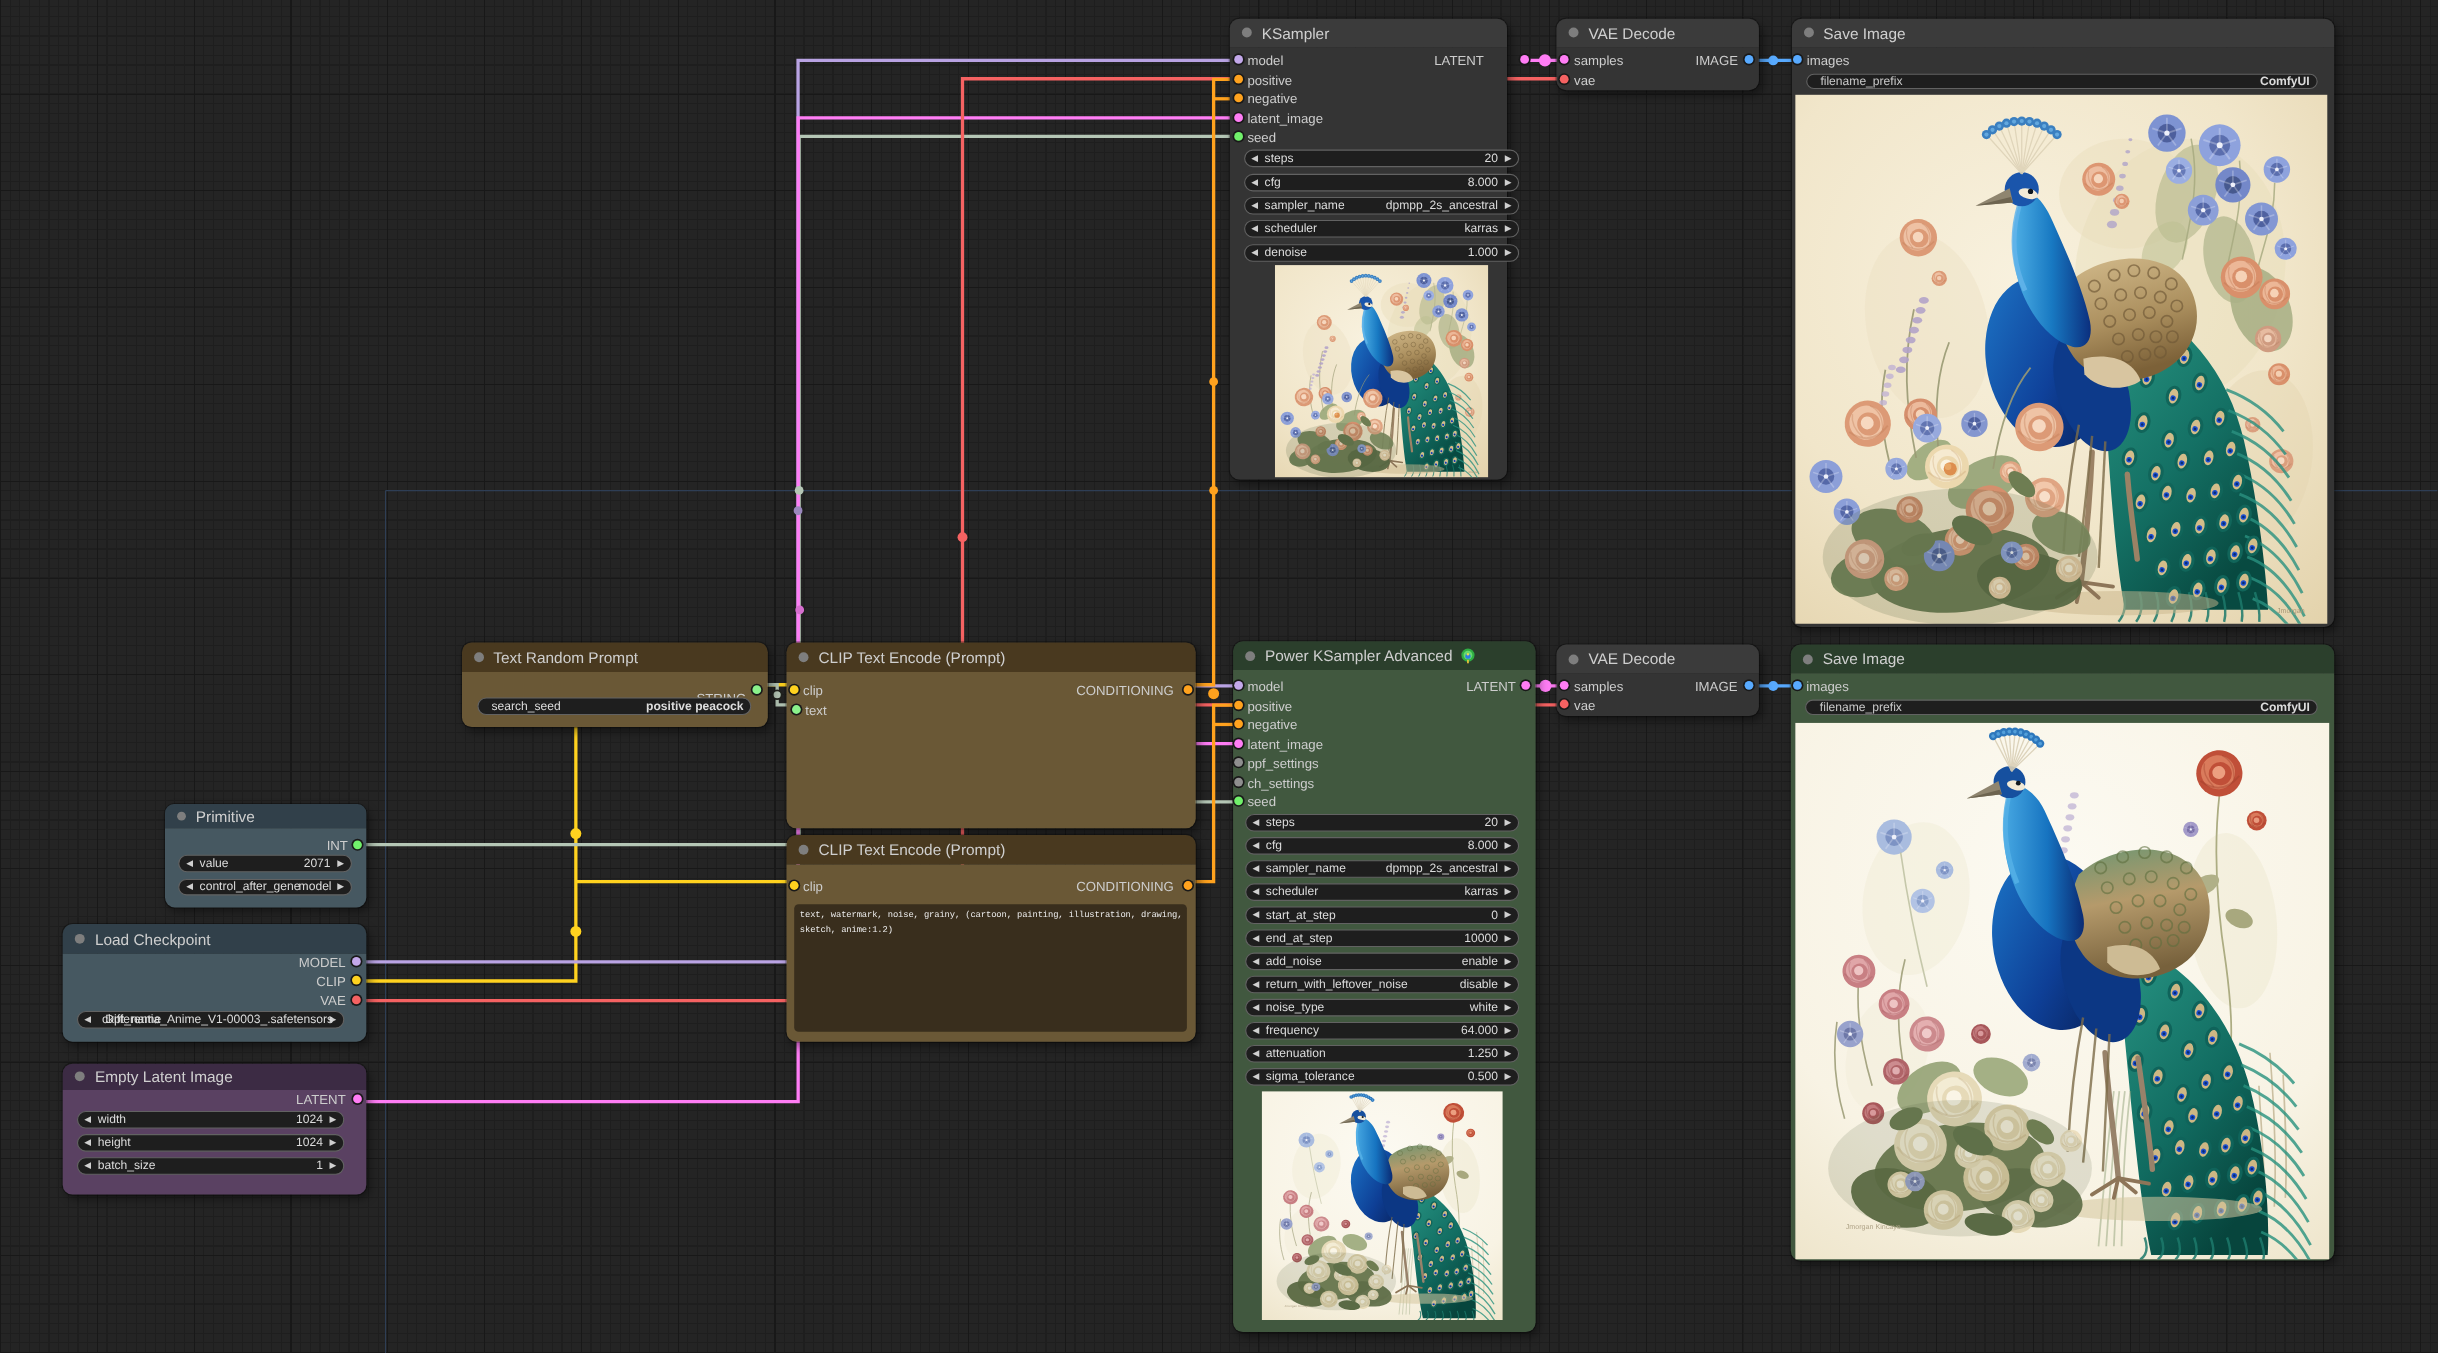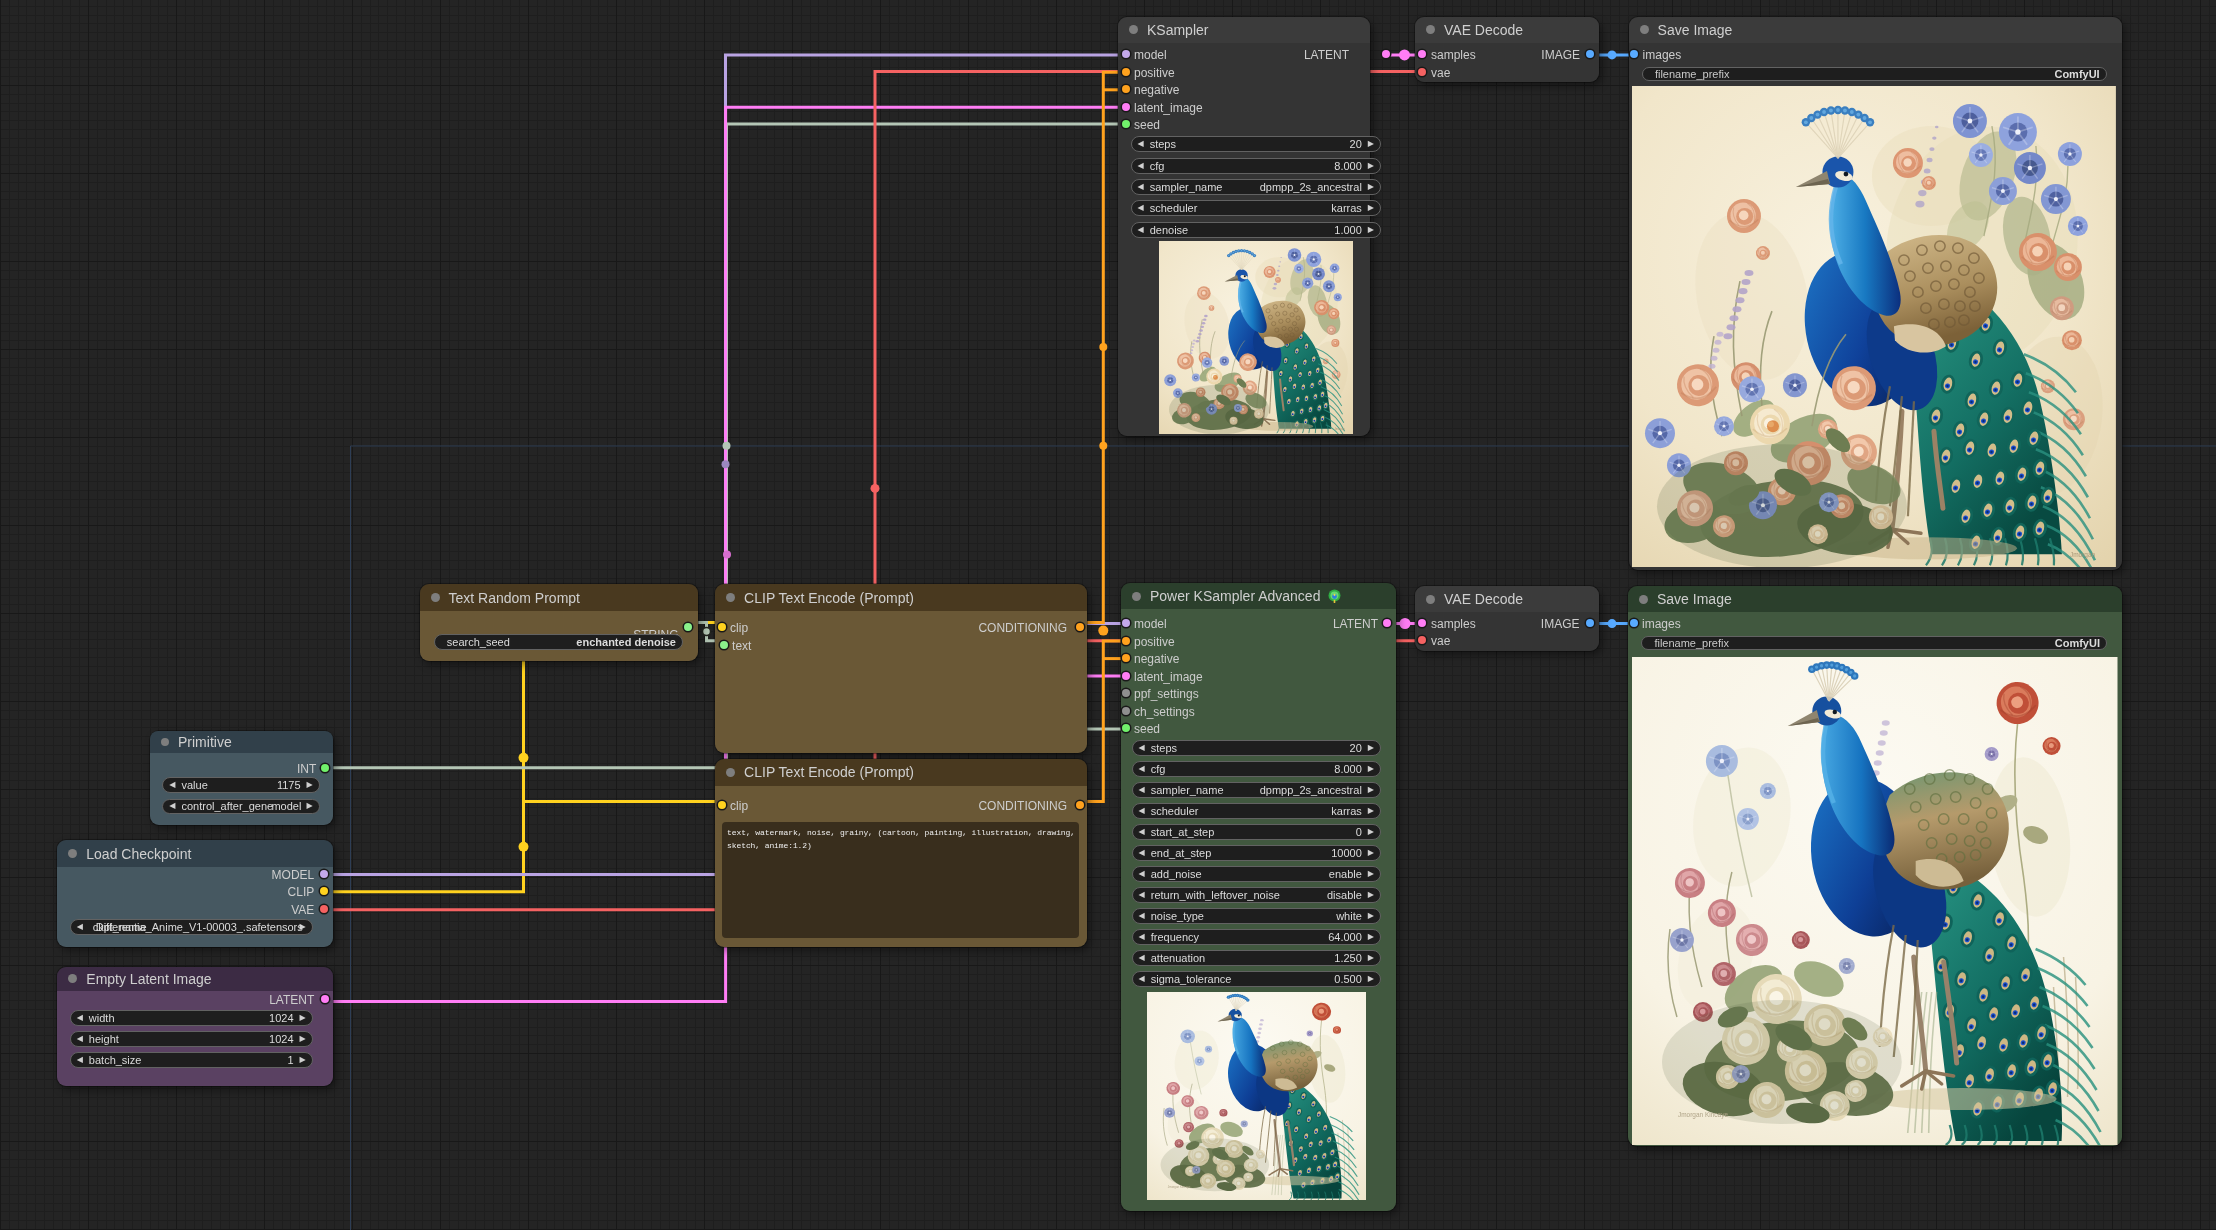--- a/index.html
+++ b/index.html
@@ -1580,21 +1580,21 @@
   </div>
 </div>
 
 <div class="node brown" style="left:419.5px;top:584px;width:278px;">
   <div class="title" style="height:27px;"><span class="tdot"></span>Text Random Prompt</div>
   <div class="body" style="height:49.7px;">
     <span class="port" style="left:264.6px;top:11.5px;background:#8af18b;"></span>
       <span class="slot" style="right:19px;top:17px;">STRING</span>
     <div class="widget" style="left:14.3px;top:22.8px;width:249.2px;height:16.3px;">
         <span class="wl" style="margin-left:12px;">search_seed</span>
-        <span class="wv" style="font-weight:bold;">enchanted denoise</span>
+        <span class="wv" style="font-weight:bold;">positive peacock</span>
       </div>
   </div>
 </div>
 
 <div class="node brown" style="left:715.1px;top:584px;width:372px;">
   <div class="title" style="height:27px;"><span class="tdot"></span>CLIP Text Encode (Prompt)</div>
   <div class="body" style="height:141.7px;">
     <span class="port" style="left:2.5px;top:11.5px;background:#ffd21f;"></span>
       <span class="slot" style="left:15px;top:9.5px;">clip</span>
     <span class="port" style="left:4.5px;top:29.8px;background:#8af18b;"></span>
@@ -2862,21 +2862,21 @@
 </div>
 
 <div class="node slate" style="left:150px;top:731px;width:183.3px;">
   <div class="title" style="height:22.3px;border-radius:8px 8px 0 0;"><span class="tdot" style="width:8px;height:8px;"></span>Primitive</div>
   <div class="body" style="height:71.7px;">
     <span class="port" style="left:170.5px;top:10.3px;background:#71f16b;"></span>
       <span class="slot" style="right:17px;top:8.3px;">INT</span>
     <div class="widget" style="left:12.3px;top:23.9px;width:157.4px;height:15.4px;">
         <span class="arrL">◀</span>
         <span class="wl">value</span>
-        <span class="wv">1175</span>
+        <span class="wv">2071</span>
         <span class="arrR">▶</span>
       </div>
     <div class="widget" style="left:12.3px;top:45.3px;width:157.4px;height:15.4px;">
         <span class="arrL">◀</span>
         <span class="wl" style="position:relative;"><span>control_after_gene</span><span style="position:absolute;left:90px;top:0;">model</span></span>
         <span class="arrR" style="margin-left:auto;">▶</span>
       </div>
   </div>
 </div>
 

